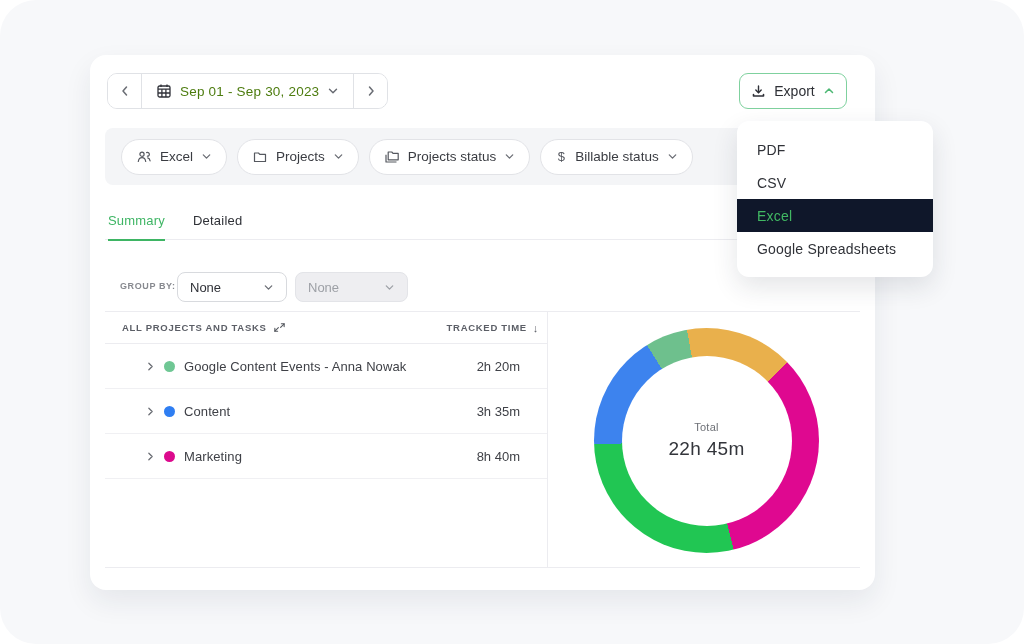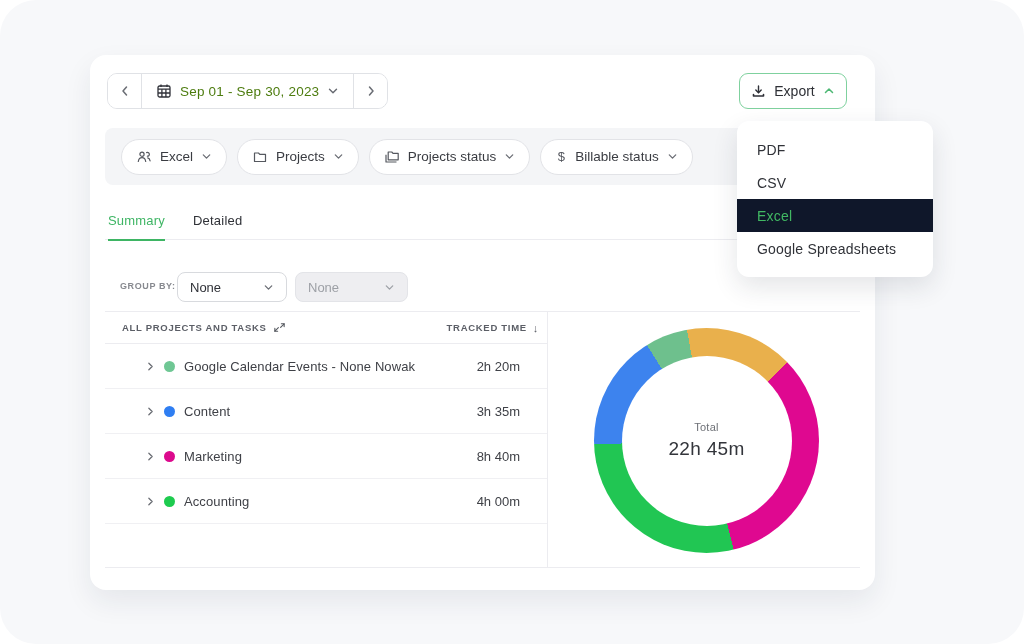--- a/index.html
+++ b/index.html
@@ -231,21 +231,21 @@
           </span>
         </div>
 
         <div class="trow">
           <span class="caret">
             <svg width="11" height="11" viewBox="0 0 12 12">
                 <polyline points="4.2,2.5 7.8,6 4.2,9.5" fill="none" stroke="#6a6d74" stroke-width="1.4" stroke-linecap="round" stroke-linejoin="round"></polyline>
               </svg>
           </span>
           <span class="dot" style="background: rgb(111, 199, 148);"></span>
-          <span class="label">Google Calendar Events - None Nowak</span>
+          <span class="label">Google Content Events - Anna Nowak</span>
           <span class="time">2h 20m</span>
         </div>
         <div class="trow">
           <span class="caret">
             <svg width="11" height="11" viewBox="0 0 12 12">
                 <polyline points="4.2,2.5 7.8,6 4.2,9.5" fill="none" stroke="#6a6d74" stroke-width="1.4" stroke-linecap="round" stroke-linejoin="round"></polyline>
               </svg>
           </span>
           <span class="dot" style="background: rgb(47, 126, 242);"></span>
           <span class="label">Content</span>
@@ -253,30 +253,20 @@
         </div>
         <div class="trow">
           <span class="caret">
             <svg width="11" height="11" viewBox="0 0 12 12">
                 <polyline points="4.2,2.5 7.8,6 4.2,9.5" fill="none" stroke="#6a6d74" stroke-width="1.4" stroke-linecap="round" stroke-linejoin="round"></polyline>
               </svg>
           </span>
           <span class="dot" style="background: rgb(220, 10, 141);"></span>
           <span class="label">Marketing</span>
           <span class="time">8h 40m</span>
-        </div>
-        <div class="trow">
-          <span class="caret">
-            <svg width="11" height="11" viewBox="0 0 12 12">
-                <polyline points="4.2,2.5 7.8,6 4.2,9.5" fill="none" stroke="#6a6d74" stroke-width="1.4" stroke-linecap="round" stroke-linejoin="round"></polyline>
-              </svg>
-          </span>
-          <span class="dot" style="background: rgb(30, 203, 79);"></span>
-          <span class="label">Accounting</span>
-          <span class="time">4h 00m</span>
         </div>
       </div>
 
       <div class="chart-panel">
         <div class="donut" id="donut" style="background: conic-gradient(from -10deg, rgb(233, 176, 76) 0deg, rgb(233, 176, 76) 56deg, rgb(223, 8, 144) 56deg, rgb(223, 8, 144) 176deg, rgb(33, 198, 83) 176deg, rgb(33, 198, 83) 278deg, rgb(61, 131, 238) 278deg, rgb(61, 131, 238) 338deg, rgb(110, 192, 141) 338deg, rgb(110, 192, 141) 360deg);">
           <div class="hole">
             <div class="lbl">Total</div>
             <div class="val">22h 45m</div>
           </div>
         </div>

